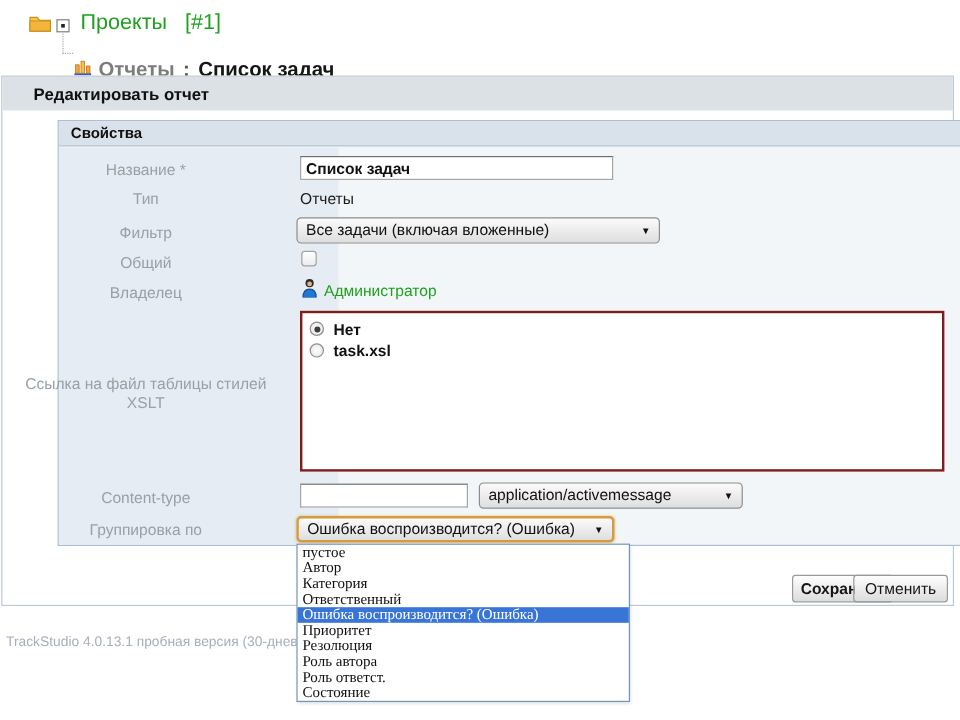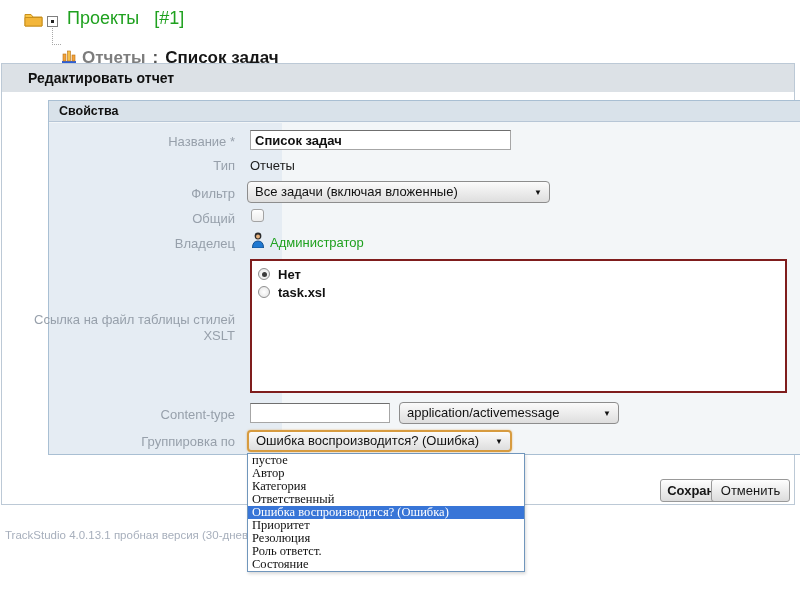--- a/index.html
+++ b/index.html
@@ -37,21 +37,21 @@
     font-size:14px; font-weight:bold; color:#101010;
   }
   .fieldset { left:8px; top:100px; width:768px; height:355px; border:1px solid #a9bfd3; background:#f3f6f8;margin-left:40px; }
   .fieldset-header {
     height:21px; line-height:21px; background:#d9e2ea; border-bottom:1px solid #b7c6d6;
     padding-left:10px; font-size:12.5px; font-weight:bold; color:#101010;
   }
   .label-col-bg { position:absolute; left:0; top:22px; width:233px; height:331px; background:#e5ecf3; }
 
   
-  .flabel { position:absolute; left:8px; width:227px; text-align:right; font-size:13px; color:#97a0ab; z-index:2; }
+  .flabel { position:absolute; left:8px; width:227px; text-align:center; font-size:13px; color:#97a0ab; z-index:2; }
   .fvalue { position:absolute; font-size:13px; color:#1b1b1b; z-index:2; }
 
   .text-input {
     position:absolute; z-index:2; height:20px; background:#fff;
     border:1px solid #a6a6a6; border-top-color:#6f6f6f;
     font-family:"Liberation Sans", sans-serif; font-size:13px; color:#111; padding:1px 4px;
   }
   .bold-input { font-weight:bold; }
 
   .sel {
@@ -201,15 +201,16 @@
 <div class="footer">TrackStudio 4.0.13.1 пробная версия (30-дневная) М</div>
 
 <div class="dropdown">
     <div class="dd-item">пустое</div>
     <div class="dd-item">Автор</div>
     <div class="dd-item">Категория</div>
     <div class="dd-item">Ответственный</div>
     <div class="dd-item selected">Ошибка воспроизводится? (Ошибка)</div>
     <div class="dd-item">Приоритет</div>
     <div class="dd-item">Резолюция</div>
+    <div class="dd-item">Роль автора</div>
     <div class="dd-item">Роль ответст.</div>
     <div class="dd-item">Состояние</div>
   </div>
 
 </body></html>

